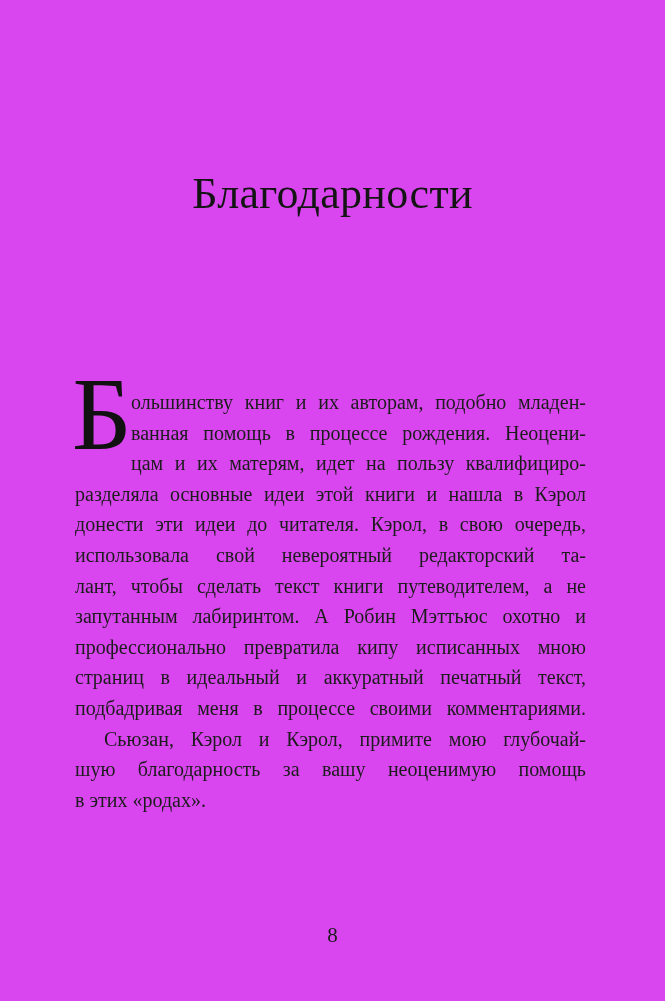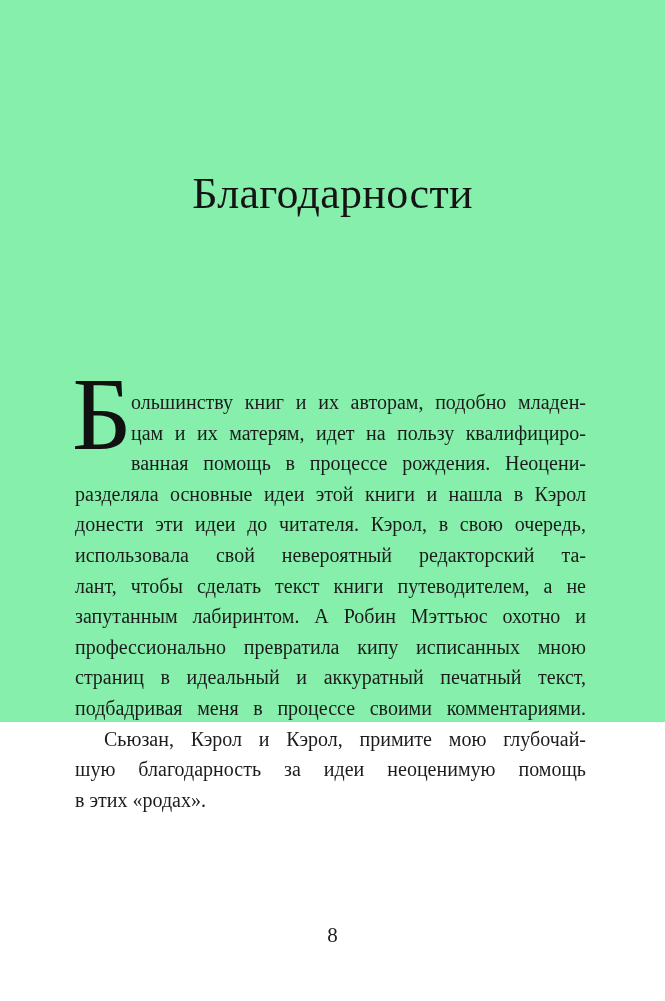--- a/index.html
+++ b/index.html
@@ -12,22 +12,22 @@
       height: 1001px;
       position: relative;
       overflow: hidden;
       font-family: "Liberation Serif", "DejaVu Serif", serif;
       color: #1a1a1a;
     }
     .page {
       position: absolute;
       left: 0; top: 0;
       width: 665px;
-      height: 722px;
-      background: #86efac;
+      height: 1001px;
+      background: #d946ef;
     }
     .title {
       position: absolute;
       left: 0;
       width: 665px;
       top: 166px;
       text-align: center;
       font-size: 44px;
       line-height: 56px;
       letter-spacing: 0.3px;
@@ -83,33 +83,33 @@
 
 <div class="page">
 
   <h1 class="title" style="margin:0;font-weight:normal;">Благодарности</h1>
 
   <span class="dropcap">Б</span>
 
   <div class="body-text">
     <div>
       <span class="line indented">ольшинству книг и их авторам, подобно младен-</span>
+      <span class="line indented">ванная помощь в процессе рождения. Неоцени-</span>
       <span class="line indented">цам и их матерям, идет на пользу квалифициро-</span>
-      <span class="line indented">ванная помощь в процессе рождения. Неоцени-</span>
       <span class="line">разделяла основные идеи этой книги и нашла в Кэрол</span>
       <span class="line">донести эти идеи до читателя. Кэрол, в свою очередь,</span>
       <span class="line">использовала свой невероятный редакторский та-</span>
       <span class="line">лант, чтобы сделать текст книги путеводителем, а не</span>
       <span class="line">запутанным лабиринтом. А Робин Мэттьюс охотно и</span>
       <span class="line">профессионально превратила кипу исписанных мною</span>
       <span class="line">страниц в идеальный и аккуратный печатный текст,</span>
       <span class="line">подбадривая меня в процессе своими комментариями.</span>
     </div>
     <div>
       <span class="line para-indent">Сьюзан, Кэрол и Кэрол, примите мою глубочай-</span>
-      <span class="line">шую благодарность за идеи неоценимую помощь</span>
+      <span class="line">шую благодарность за вашу неоценимую помощь</span>
       <span class="line last">в этих «родах».</span>
     </div>
   </div>
 
   <div class="page-number">8</div>
 
 </div>
 
 </body></html>

